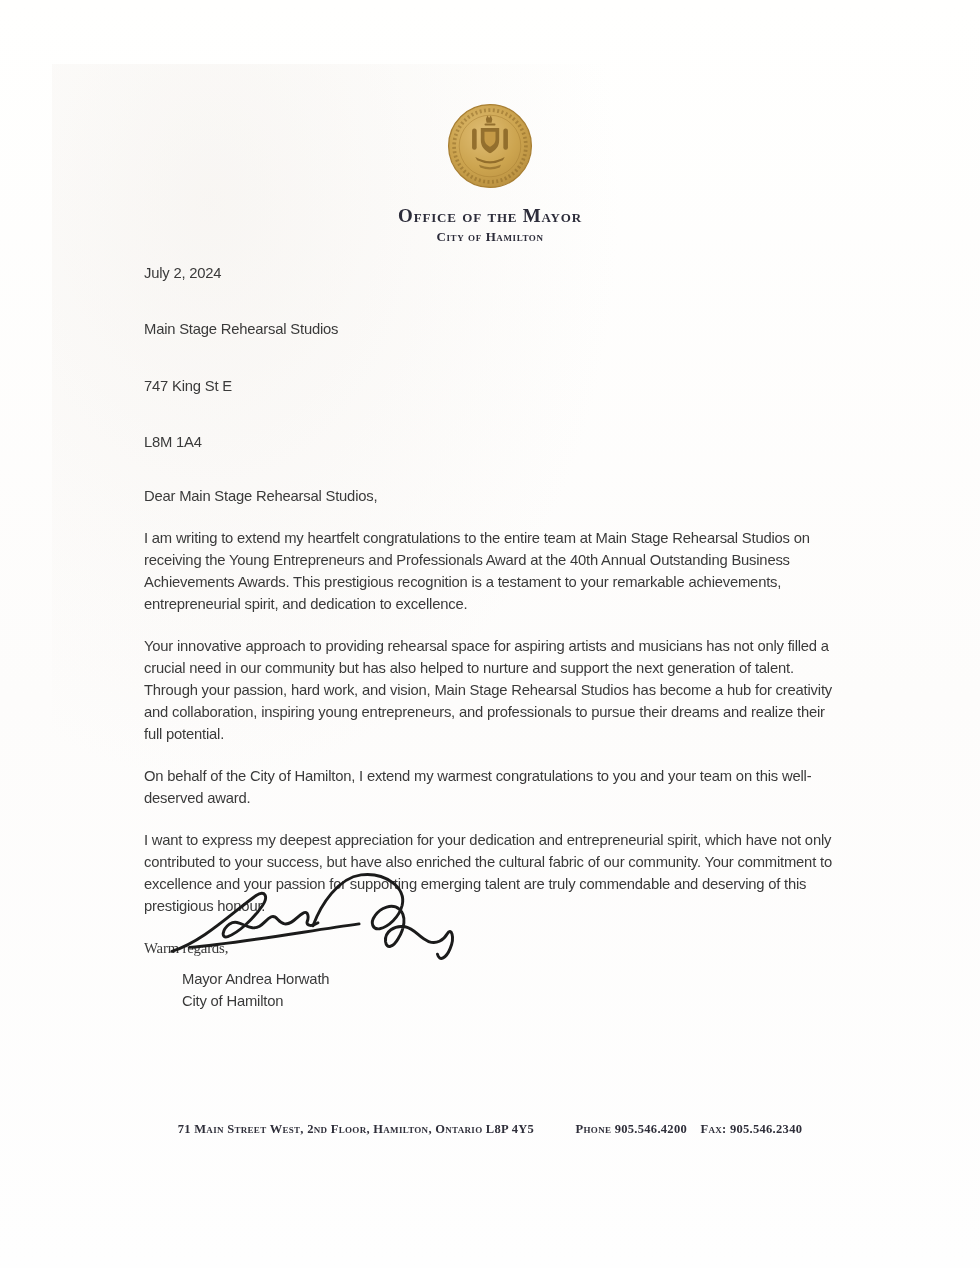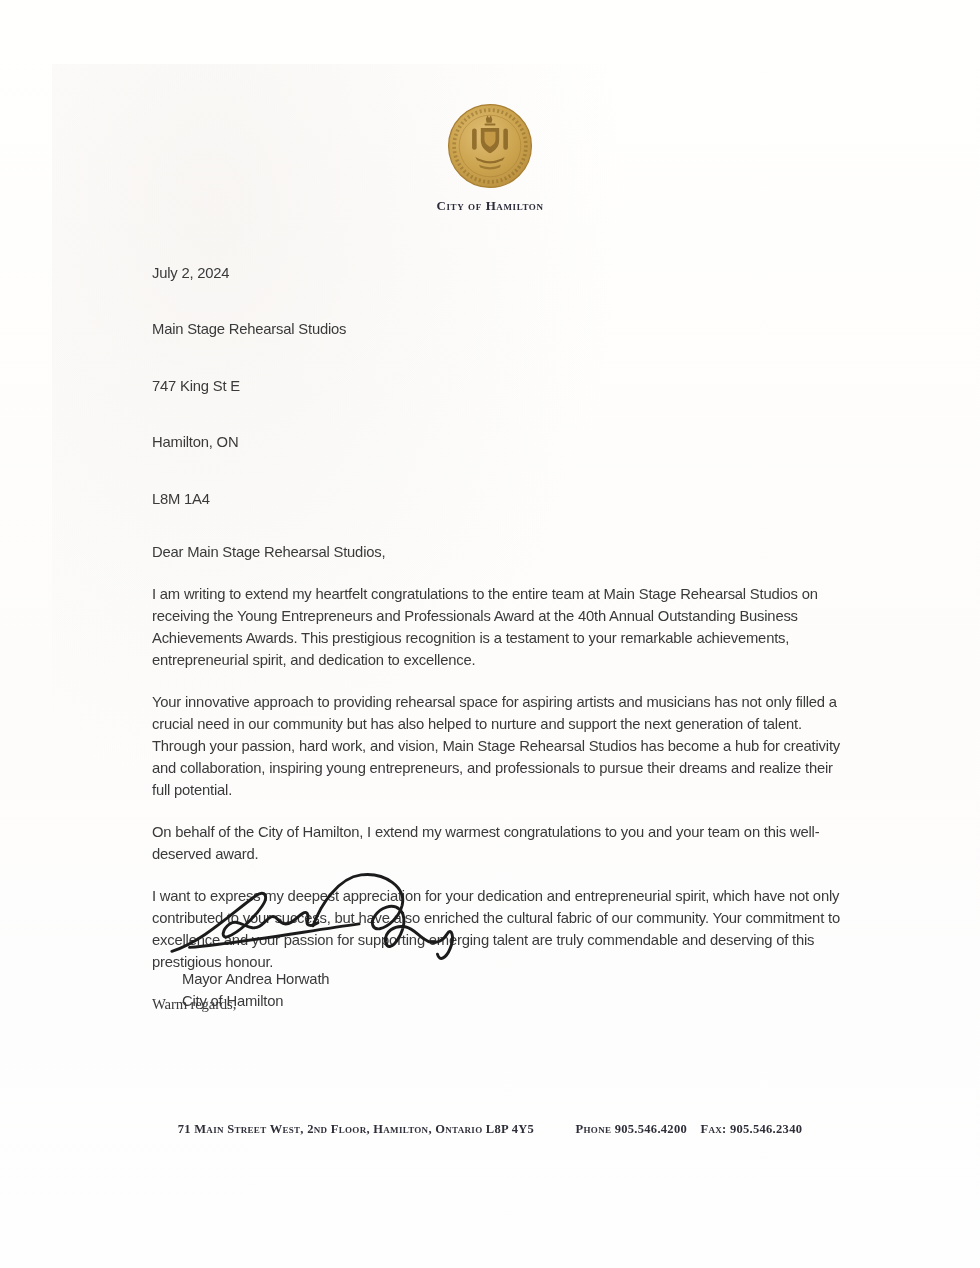--- a/index.html
+++ b/index.html
@@ -49,21 +49,21 @@
     font-variant-caps: small-caps;
     font-weight: 600;
     font-size: 13px;
     letter-spacing: 0.6px;
     color: #2c2c3a;
   }
 
   .body-block {
     position: absolute;
     top: 262px;
-    left: 152px;
+    left: 144px;
     width: 702px;
     font-size: 14.8px;
     letter-spacing: -0.2px;
     line-height: 22px;
     color: #3a3a3a;
   }
   .date-line { margin: 0 0 14px 0; }
   .recipient { margin: 22px 0 0 0; }
   .recipient div { line-height: 22.5px; margin-top: 34px; }
   .salutation { margin: 31px 0 16px 0; }
@@ -130,30 +130,30 @@
           <rect x="44" y="25.5" width="12" height="2.2" rx="1"></rect>
           <path d="M40 30.5 h20 v13 c0 8 -5.2 12.2 -10 14.4 c-4.8 -2.2 -10 -6.4 -10 -14.4 z"></path>
           <path d="M44 34.5 h12 v8 c0 4.6 -3 7 -6 8.4 c-3 -1.4 -6 -3.8 -6 -8.4 z" fill="#c39742"></path>
           <rect x="30.5" y="31" width="5" height="23" rx="2.4"></rect>
           <rect x="64.5" y="31" width="5" height="23" rx="2.4"></rect>
           <path d="M34 62 q16 9 32 0 l-2 3.6 q-14 7 -28 0 z"></path>
           <path d="M38 70.5 q12 5.4 24 0 l-1.4 2.8 q-10.6 4.4 -21.2 0 z" opacity="0.75"></path>
         </g>
       </svg>
     </span>
+    <div class="lh-title">Office of the Mayor</div>
     <div class="lh-subtitle">City of Hamilton</div>
   </div>
 
   <div class="body-block">
     <p class="date-line">July 2, 2024</p>
 
     <div class="recipient">
       <div>Main Stage Rehearsal Studios</div>
       <div>747 King St E</div>
-      <div>Hamilton, ON</div>
       <div>L8M 1A4</div>
     </div>
 
     <p class="salutation">Dear Main Stage Rehearsal Studios,</p>
 
     <p class="para">I am writing to extend my heartfelt congratulations to the entire team at Main Stage Rehearsal Studios on receiving the Young Entrepreneurs and Professionals Award at the 40th Annual Outstanding Business Achievements Awards. This prestigious recognition is a testament to your remarkable achievements, entrepreneurial spirit, and dedication to excellence.</p>
     <p class="para">Your innovative approach to providing rehearsal space for aspiring artists and musicians has not only filled a crucial need in our community but has also helped to nurture and support the next generation of talent. Through your passion, hard work, and vision, Main Stage Rehearsal Studios has become a hub for creativity and collaboration, inspiring young entrepreneurs, and professionals to pursue their dreams and realize their full potential.</p>
     <p class="para">On behalf of the City of Hamilton, I extend my warmest congratulations to you and your team on this well-deserved award.</p>
     <p class="para">I want to express my deepest appreciation for your dedication and entrepreneurial spirit, which have not only contributed to your success, but have also enriched the cultural fabric of our community. Your commitment to excellence and your passion for supporting emerging talent are truly commendable and deserving of this prestigious honour.</p>
 

